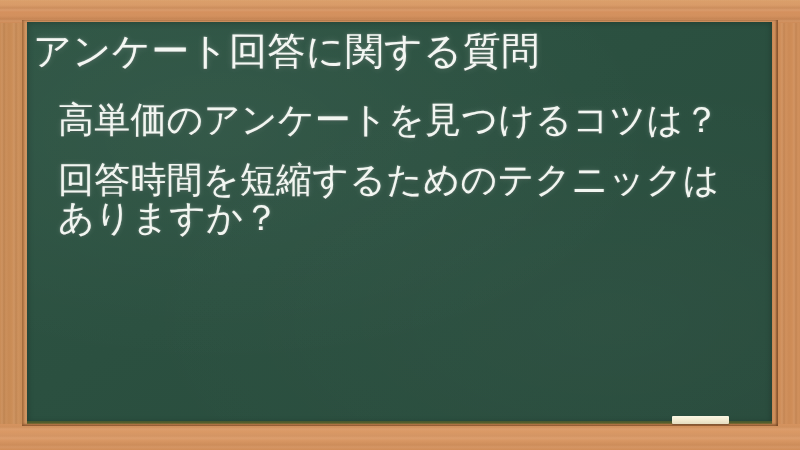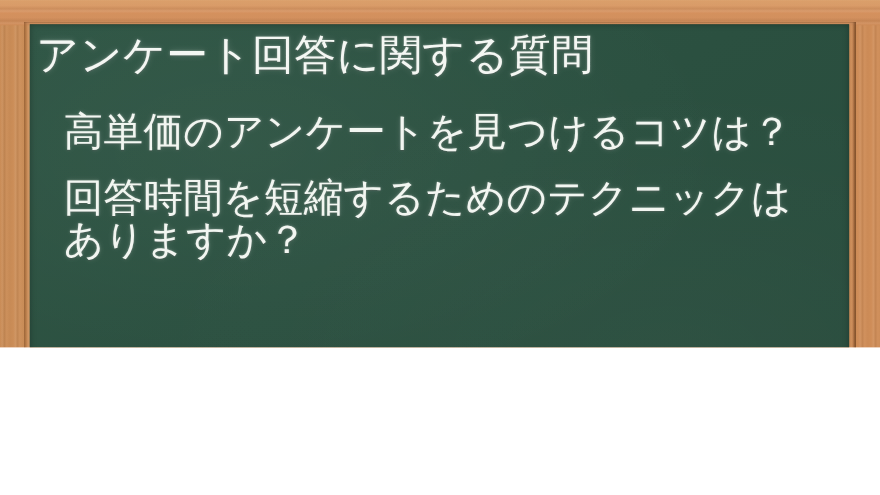--- a/index.html
+++ b/index.html
@@ -9,21 +9,21 @@
     background: #ffffff;
   }
   body {
     font-family: "Liberation Sans", "DejaVu Sans", sans-serif;
   }
 
   
   .slide {
     position: relative;
     width: 800px;
-    height: 316px;
+    height: 450px;
     overflow: hidden;
     background: #d99460;
     text-decoration: underline;
   }
 
   
   .frame {
     position: absolute;
     inset: 0;
     background:

